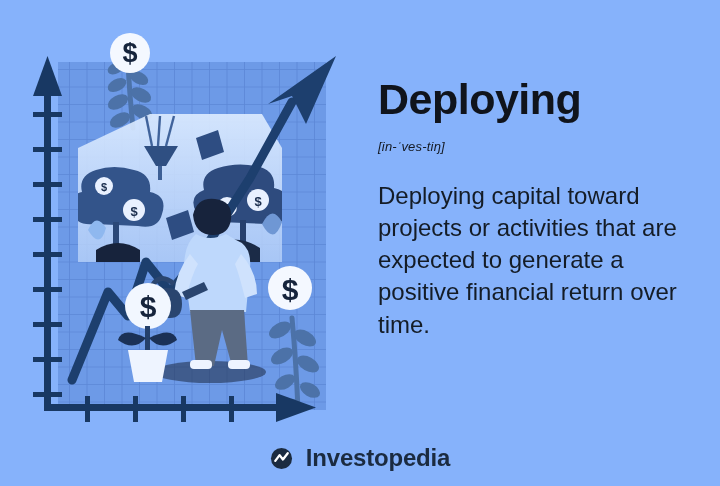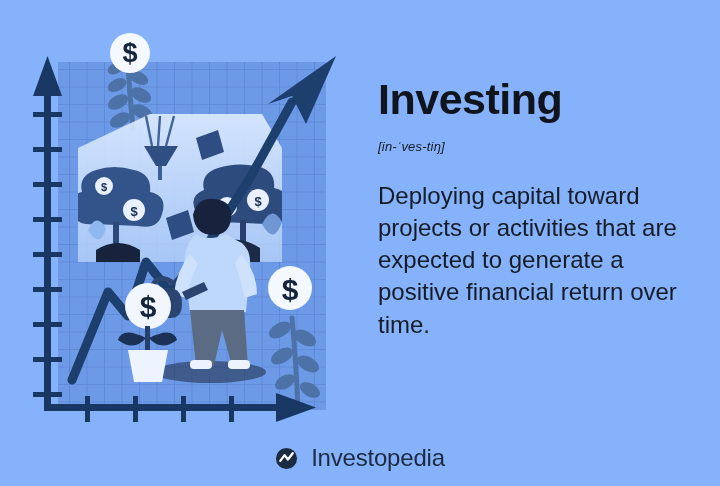--- a/index.html
+++ b/index.html
@@ -28,21 +28,21 @@
     font-size:13px;font-style:italic;color:#141922;
     margin:0 0 26px 4px;letter-spacing:.2px;
   }
   #definition{
     font-size:24px;line-height:1.34;color:#141c26;
     margin:16px 0 0 4px;
   }
   
   #logo{
     position:absolute;left:0;right:0;bottom:16px;
-    display:flex;align-items:center;justify-content:center;gap:13px;
+    display:flex;align-items:center;justify-content:center;gap:13px;font-weight:bold;
   }
   #logo-mark{width:23px;height:23px;display:block;}
   #logo-text{
     font-size:24px;color:#1b2b40;letter-spacing:-0.2px;
     line-height:1;
   }
 </style>
 </head>
 <body>
 
@@ -197,21 +197,21 @@
           <rect x="85" y="396" width="5" height="26"></rect>
           <rect x="133" y="396" width="5" height="26"></rect>
           <rect x="181" y="396" width="5" height="26"></rect>
           <rect x="229" y="396" width="5" height="26"></rect>
         </g>
       </g>
     </svg>
   </div>
 
   <div id="text-panel">
-    <h1 id="title">Investing</h1>
+    <h1 id="title">Deploying</h1>
     <div id="phon">[in-ˈves-tiŋ]</div>
     <p id="definition">Deploying capital toward projects or activities that are expected to generate a positive financial return over time.</p>
   </div>
 
   <div id="logo">
     <svg id="logo-mark" viewBox="0 0 24 24">
       <circle cx="12" cy="12" r="11" fill="#1b2b40"></circle>
       <path d="M5.5 14.5 L10 8.5 L13.5 13 L18.5 6.5" stroke="#ffffff" stroke-width="2.4" fill="none" stroke-linecap="round" stroke-linejoin="round"></path>
     </svg>
     <span id="logo-text">Investopedia</span>

